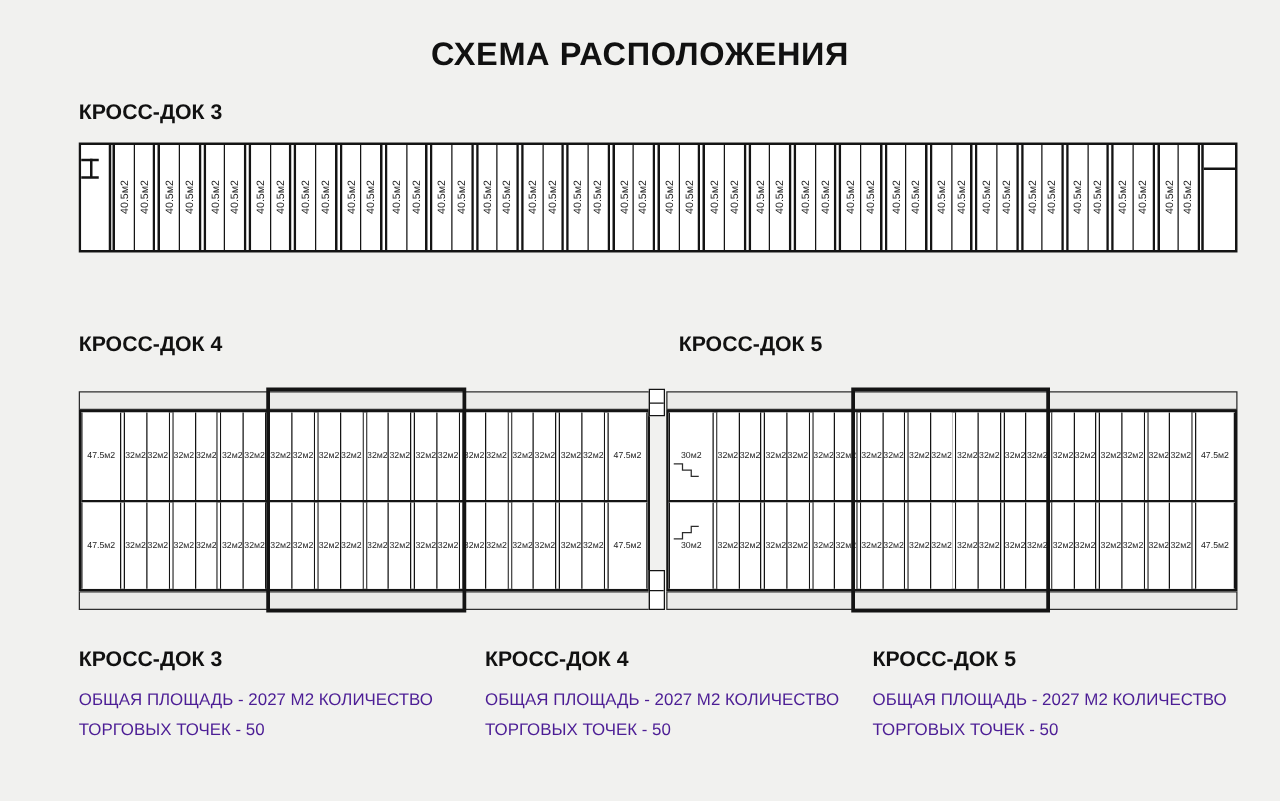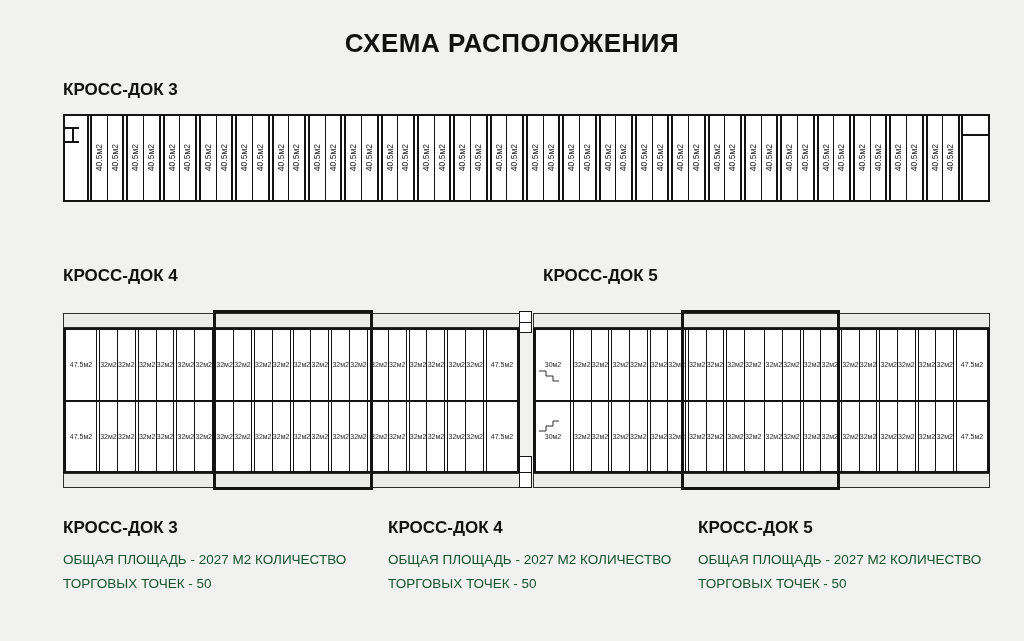--- a/index.html
+++ b/index.html
@@ -81,21 +81,21 @@
   #connector-top{left:519px;top:311px;width:13px;height:22px;}
   #connector-bottom{left:519px;top:456px;width:13px;height:32px;}
   .connector .mid{position:absolute;left:0;right:0;top:50%;border-top:1.5px solid #141414;}
 
   
   .legend-col{top:518px;width:322px;}
   #legend-0{left:63px;}
   #legend-1{left:388px;}
   #legend-2{left:698px;}
   .legend-title{font-size:17px;font-weight:bold;color:#111;margin:0 0 10px 0;}
-  .legend-info{font-size:13.5px;line-height:1.75;color:#14532d;margin:0;}
+  .legend-info{font-size:13.5px;line-height:1.75;color:#4c1d95;margin:0;}
 </style>
 </head>
 <body>
 
 <div class="abs" id="page-title">СХЕМА РАСПОЛОЖЕНИЯ</div>
 
 <div class="abs sec-heading" id="heading-cd3">КРОСС-ДОК 3</div>
 
 <div class="abs" id="strip3">
   <div class="strip-special-left">

